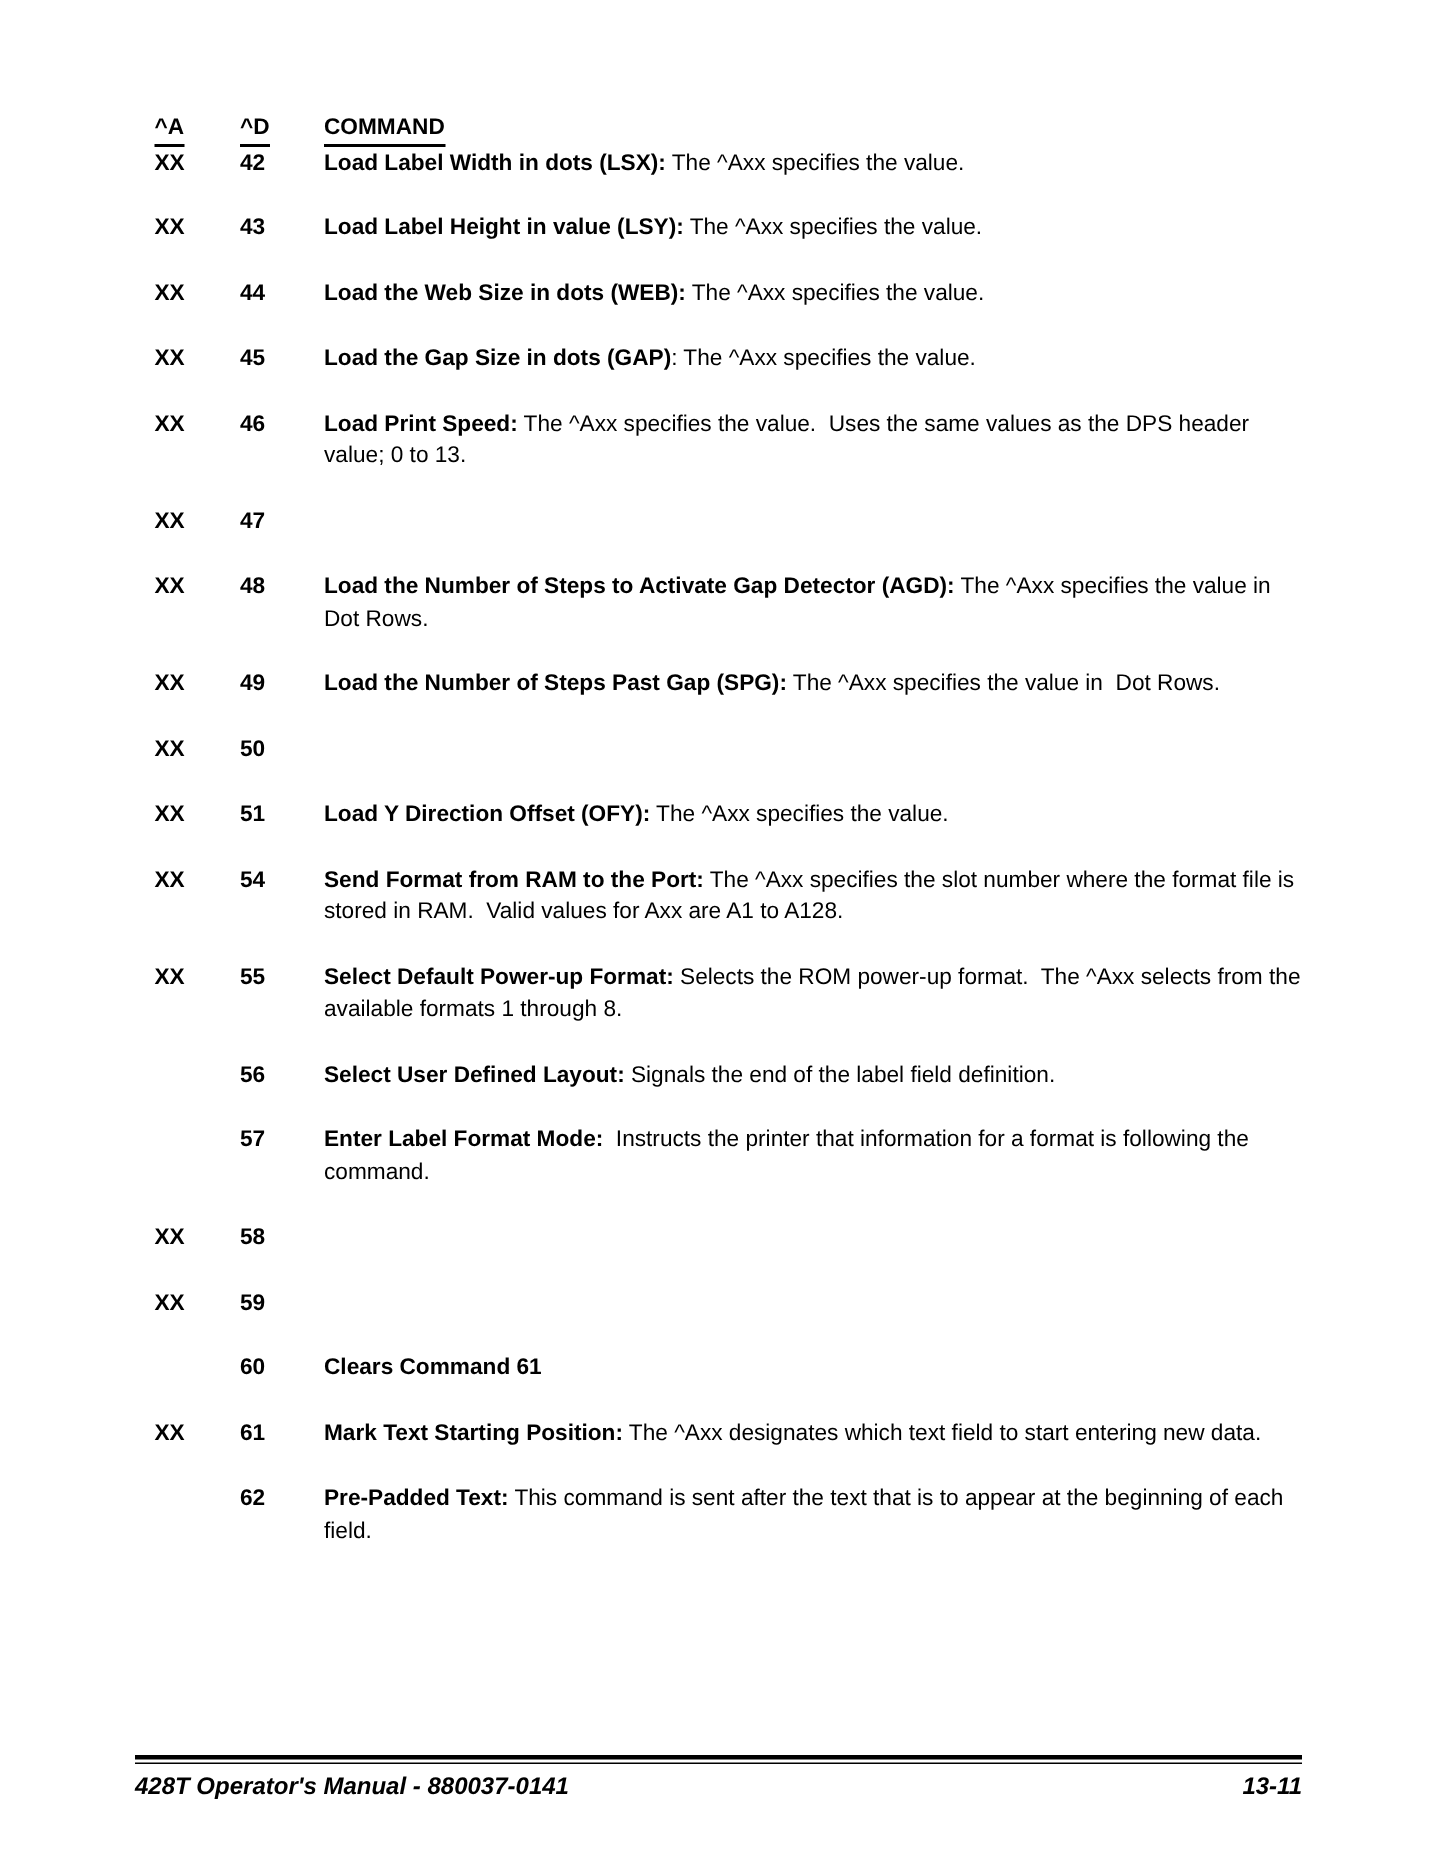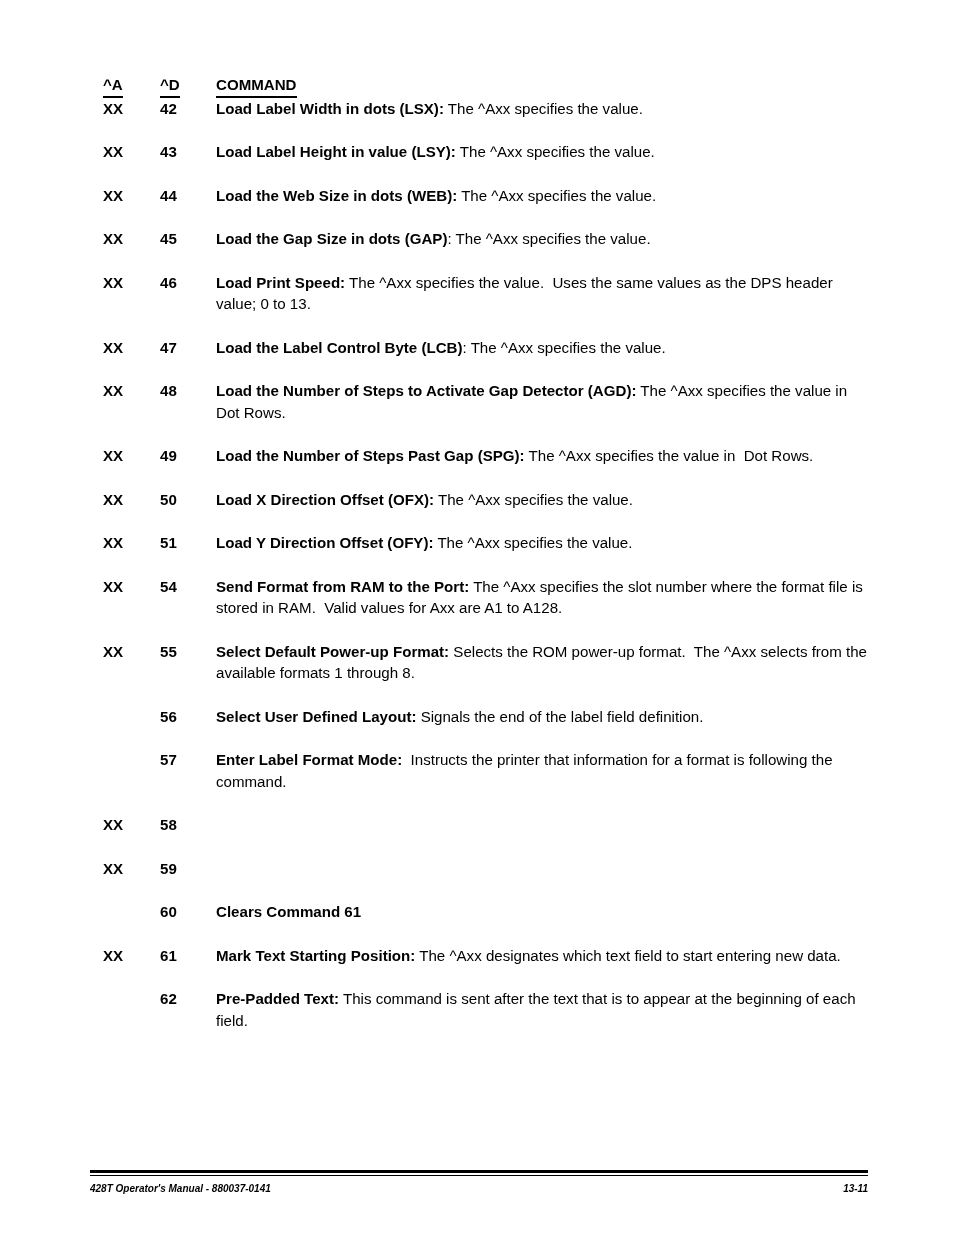--- a/index.html
+++ b/index.html
@@ -97,21 +97,21 @@
     background: #000;
     width: 100%;
   }
   .footer-text {
     display: flex;
     justify-content: space-between;
     align-items: baseline;
     margin-top: 7px;
     font-style: italic;
     font-weight: bold;
-    font-size: 10px;
+    font-size: 16px;
   }
 </style>
 </head>
 <body>
 
 <div class="page">
 
   <div class="cmd-table">
 
     <div class="cmd-row head-row tight">
@@ -152,44 +152,38 @@
         <div class="cmd-row spaced">
           <div class="col-a">XX</div>
           <div class="col-d">46</div>
           <div class="col-cmd">
             <div class="cmd-text"><span class="cmd-name">Load Print Speed:</span><span class="cmd-desc"> The ^Axx specifies the value.  Uses the same values as the DPS header value; 0 to 13.</span></div>
           </div>
         </div>
         <div class="cmd-row spaced">
           <div class="col-a">XX</div>
           <div class="col-d">47</div>
-          <div class="col-cmd">
-            <div class="cmd-text"><span class="cmd-name">Load the Label Control Byte (LCB)</span><span class="cmd-desc">: The ^Axx specifies the value.</span></div>
-          </div>
         </div>
         <div class="cmd-row spaced">
           <div class="col-a">XX</div>
           <div class="col-d">48</div>
           <div class="col-cmd">
             <div class="cmd-text"><span class="cmd-name">Load the Number of Steps to Activate Gap Detector (AGD):</span><span class="cmd-desc"> The ^Axx specifies the value in Dot Rows.</span></div>
           </div>
         </div>
         <div class="cmd-row spaced">
           <div class="col-a">XX</div>
           <div class="col-d">49</div>
           <div class="col-cmd">
             <div class="cmd-text"><span class="cmd-name">Load the Number of Steps Past Gap (SPG):</span><span class="cmd-desc"> The ^Axx specifies the value in  Dot Rows.</span></div>
           </div>
         </div>
         <div class="cmd-row spaced">
           <div class="col-a">XX</div>
           <div class="col-d">50</div>
-          <div class="col-cmd">
-            <div class="cmd-text"><span class="cmd-name">Load X Direction Offset (OFX):</span><span class="cmd-desc"> The ^Axx specifies the value.</span></div>
-          </div>
         </div>
         <div class="cmd-row spaced">
           <div class="col-a">XX</div>
           <div class="col-d">51</div>
           <div class="col-cmd">
             <div class="cmd-text"><span class="cmd-name">Load Y Direction Offset (OFY):</span><span class="cmd-desc"> The ^Axx specifies the value.</span></div>
           </div>
         </div>
         <div class="cmd-row spaced">
           <div class="col-a">XX</div>

